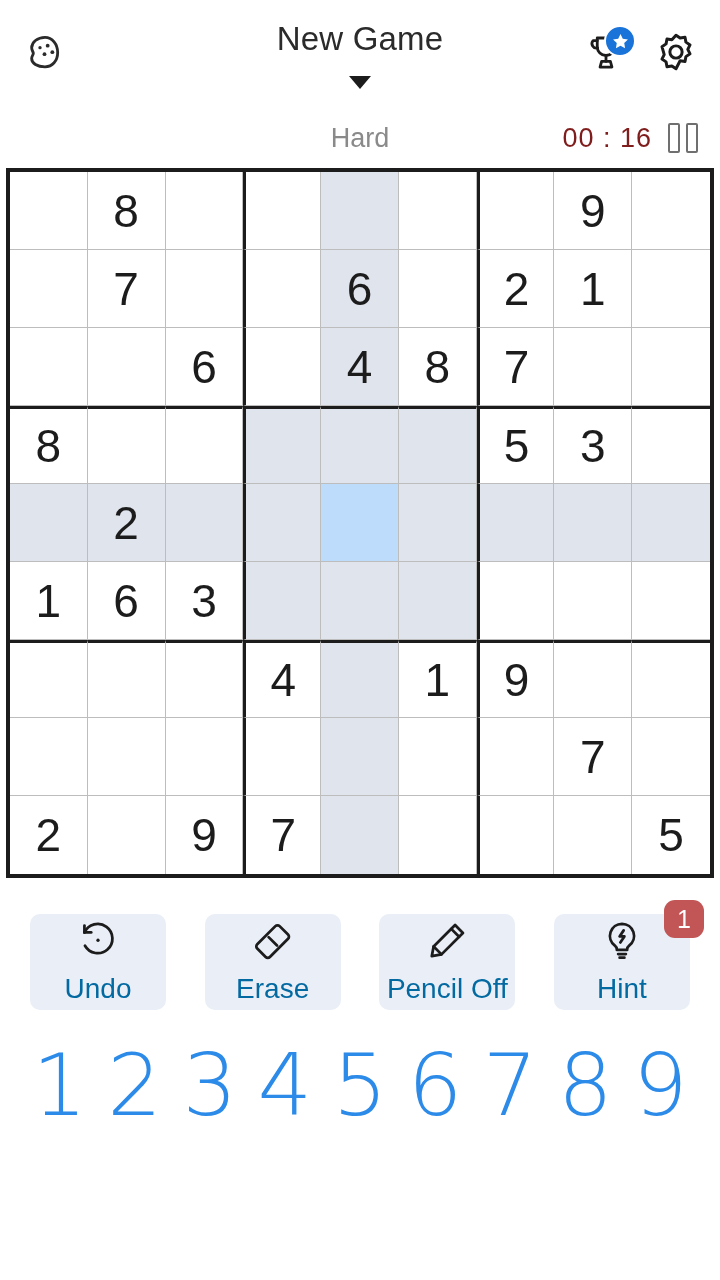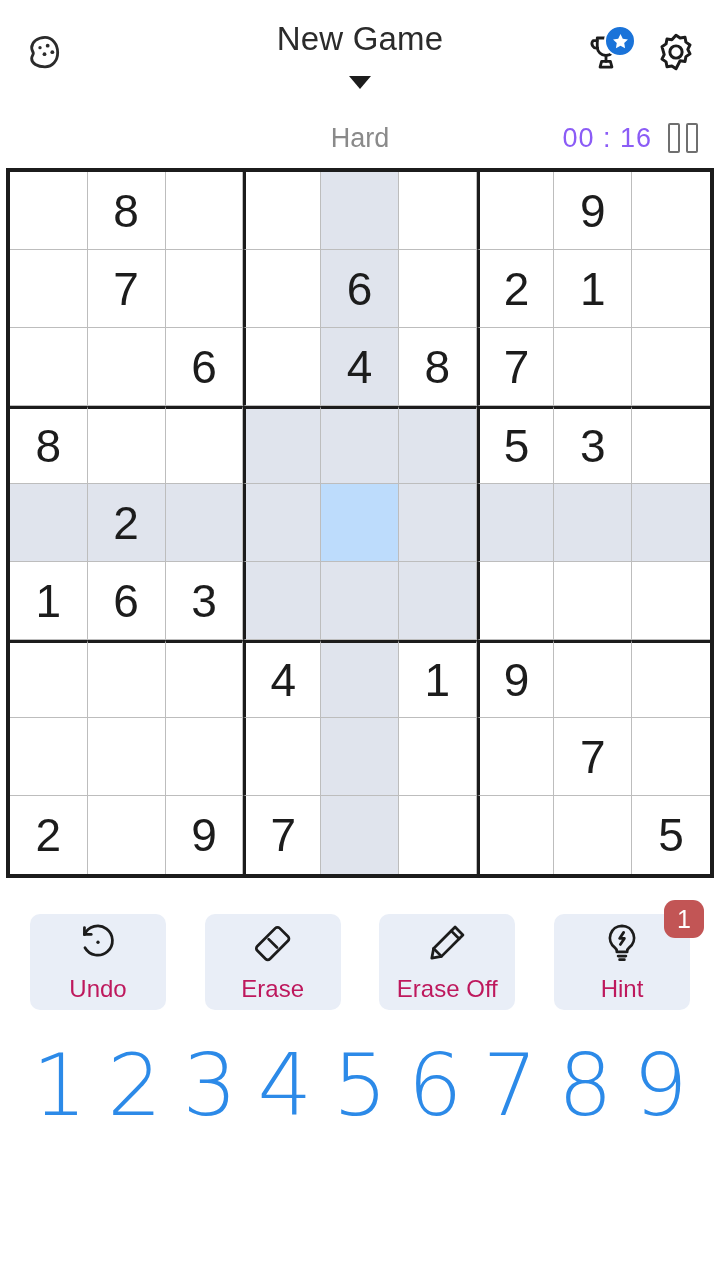--- a/index.html
+++ b/index.html
@@ -75,21 +75,21 @@
   .difficulty {
     position:absolute; left:0; right:0;
     text-align:center;
     pointer-events:none;
   }
   .timer-group {
     margin-left:auto;
     display:flex; align-items:center; gap:16px;
     z-index:2;
   }
-  .timer-text { font-size:27px; color:#8b5cf6; letter-spacing:1px; }
+  .timer-text { font-size:27px; color:#7f1d1d; letter-spacing:1px; }
   .pause-icon { display:flex; gap:6px; }
   .pause-bar {
     width:12px; height:30px;
     border:2.5px solid #6f6f6f;
     border-radius:2px;
     background:#fff;
   }
 
   
   .grid-outer {
@@ -132,22 +132,22 @@
   .action-btn {
     width:136px; height:96px;
     background:#e9eef7;
     border-radius:10px;
     display:flex; flex-direction:column;
     align-items:center; justify-content:center;
     gap:6px;
     position:relative;
   }
   .action-label {
-    font-size:24px;
-    color:#be185d;
+    font-size:28px;
+    color:#0369a1;
   }
   .hint-badge {
     position:absolute;
     top:-14px; right:-14px;
     min-width:40px; height:38px;
     padding:0 10px;
     background:#c25555;
     border-radius:11px;
     color:#ffffff;
     font-size:25px;
@@ -347,21 +347,21 @@
   </div>
 
   <div class="action-btn">
     <span>
       <svg width="44" height="44" viewBox="0 0 24 24" fill="none" stroke="#1c1c1c" stroke-width="1.5" stroke-linecap="round" stroke-linejoin="round">
         <path d="M16.4 3.3l4.3 4.3L9.0 19.3l-5.3 1 1-5.3L16.4 3.3z"></path>
         <path d="M14.3 5.4l4.3 4.3"></path>
         <path d="M4.7 15.0l4.3 4.3"></path>
       </svg>
     </span>
-    <span class="action-label">Erase Off</span>
+    <span class="action-label">Pencil Off</span>
   </div>
 
   <div class="action-btn">
     <span class="hint-badge">1</span>
     <span>
       <svg width="44" height="44" viewBox="0 0 24 24" fill="none" stroke="#1c1c1c" stroke-width="1.5" stroke-linecap="round" stroke-linejoin="round">
         <path d="M12 2.6a6.6 6.6 0 0 0-3.9 11.9c.7.55 1.1 1.3 1.1 2.1v.3h5.6v-.3c0-.8.4-1.55 1.1-2.1A6.6 6.6 0 0 0 12 2.6z"></path>
         <path d="M9.9 19.1h4.2"></path>
         <path d="M10.7 21.1h2.6"></path>
         <path d="M12.9 6.2l-2.2 3.3h2.6l-2.2 3.3"></path>

